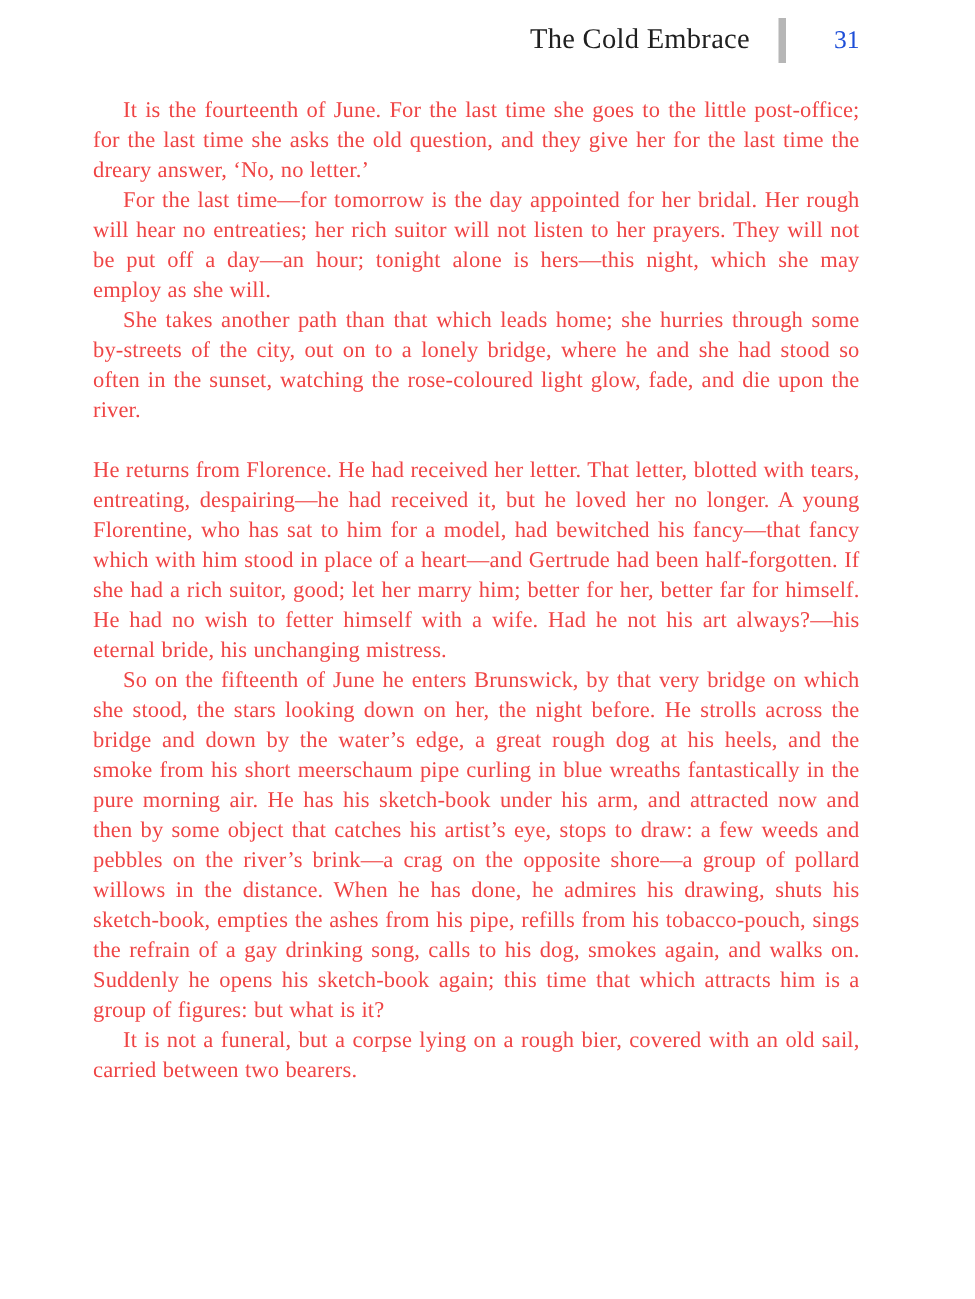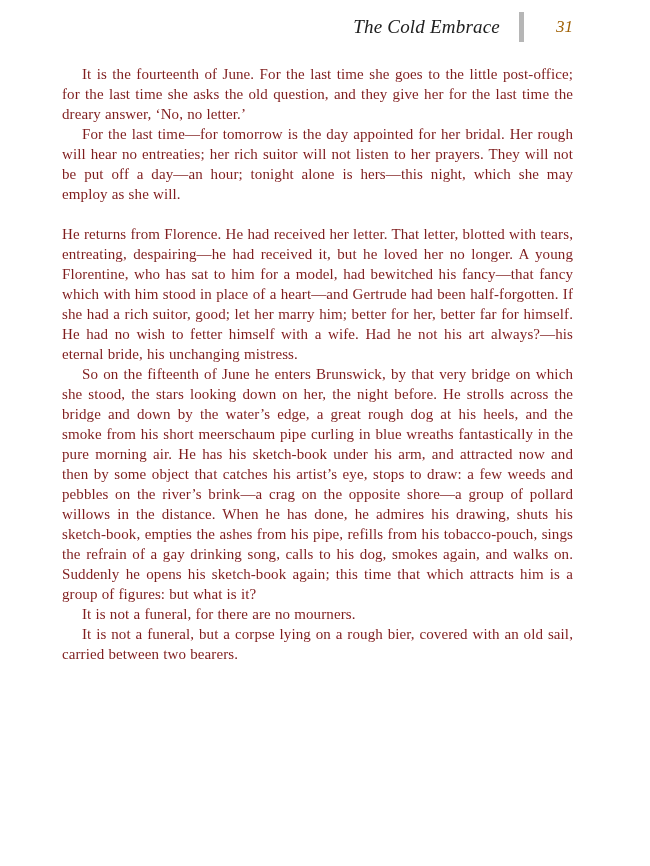--- a/index.html
+++ b/index.html
@@ -21,57 +21,56 @@
     left: 62px;
     width: 511px;
     top: 11px;
   }
   
   .page-header {
     display: flex;
     justify-content: flex-end;
     align-items: center;
     height: 32px;
-    font-style: italic;
   }
   .running-title {
     font-size: 19px;
     letter-spacing: 0.2px;
     color: #202020;
     white-space: nowrap;
   }
   .header-divider {
     width: 5px;
     height: 30px;
     background: #b6b6b6;
     margin-left: 19px;
     margin-right: 31px;
     flex: 0 0 auto;
   }
   .page-number {
     font-size: 17px;
-    color: #a16207;
+    color: #1d4ed8;
     min-width: 18px;
     text-align: right;
   }
   
   .page-body {
     margin-top: 21px;
   }
   .section + .section {
     margin-top: 20px;
   }
   .page-body p {
     margin: 0;
     font-size: 15px;
     line-height: 20px;
     text-align: justify;
     letter-spacing: 0.1px;
     word-spacing: 0.3px;
-    color: #7f1d1d;
+    color: #ef4444;
   }
   .page-body p.indent {
     text-indent: 20px;
   }
 </style>
 </head>
 <body>
 
 <div class="page">
   <div class="content">
@@ -80,24 +79,24 @@
       <span class="running-title">The Cold Embrace</span>
       <span class="header-divider"></span>
       <span class="page-number">31</span>
     </div>
 
     <div class="page-body">
 
       <div class="section">
         <p class="indent">It is the fourteenth of June. For the last time she goes to the little post-office; for the last time she asks the old question, and they give her for the last time the dreary answer, ‘No, no letter.’</p>
         <p class="indent">For the last time—for tomorrow is the day appointed for her bridal. Her rough will hear no entreaties; her rich suitor will not listen to her prayers. They will not be put off a day—an hour; tonight alone is hers—this night, which she may employ as she will.</p>
+        <p class="indent">She takes another path than that which leads home; she hurries through some by-streets of the city, out on to a lonely bridge, where he and she had stood so often in the sunset, watching the rose-coloured light glow, fade, and die upon the river.</p>
       </div>
 
       <div class="section">
         <p>He returns from Florence. He had received her letter. That letter, blotted with tears, entreating, despairing—he had received it, but he loved her no longer. A young Florentine, who has sat to him for a model, had bewitched his fancy—that fancy which with him stood in place of a heart—and Gertrude had been half-forgotten. If she had a rich suitor, good; let her marry him; better for her, better far for himself. He had no wish to fetter himself with a wife. Had he not his art always?—his eternal bride, his unchanging mistress.</p>
         <p class="indent">So on the fifteenth of June he enters Brunswick, by that very bridge on which she stood, the stars looking down on her, the night before. He strolls across the bridge and down by the water’s edge, a great rough dog at his heels, and the smoke from his short meerschaum pipe curling in blue wreaths fantastically in the pure morning air. He has his sketch-book under his arm, and attracted now and then by some object that catches his artist’s eye, stops to draw: a few weeds and pebbles on the river’s brink—a crag on the opposite shore—a group of pollard willows in the distance. When he has done, he admires his drawing, shuts his sketch-book, empties the ashes from his pipe, refills from his tobacco-pouch, sings the refrain of a gay drinking song, calls to his dog, smokes again, and walks on. Suddenly he opens his sketch-book again; this time that which attracts him is a group of figures: but what is it?</p>
-        <p class="indent">It is not a funeral, for there are no mourners.</p>
         <p class="indent">It is not a funeral, but a corpse lying on a rough bier, covered with an old sail, carried between two bearers.</p>
       </div>
 
     </div>
   </div>
 </div>
 
 </body></html>

